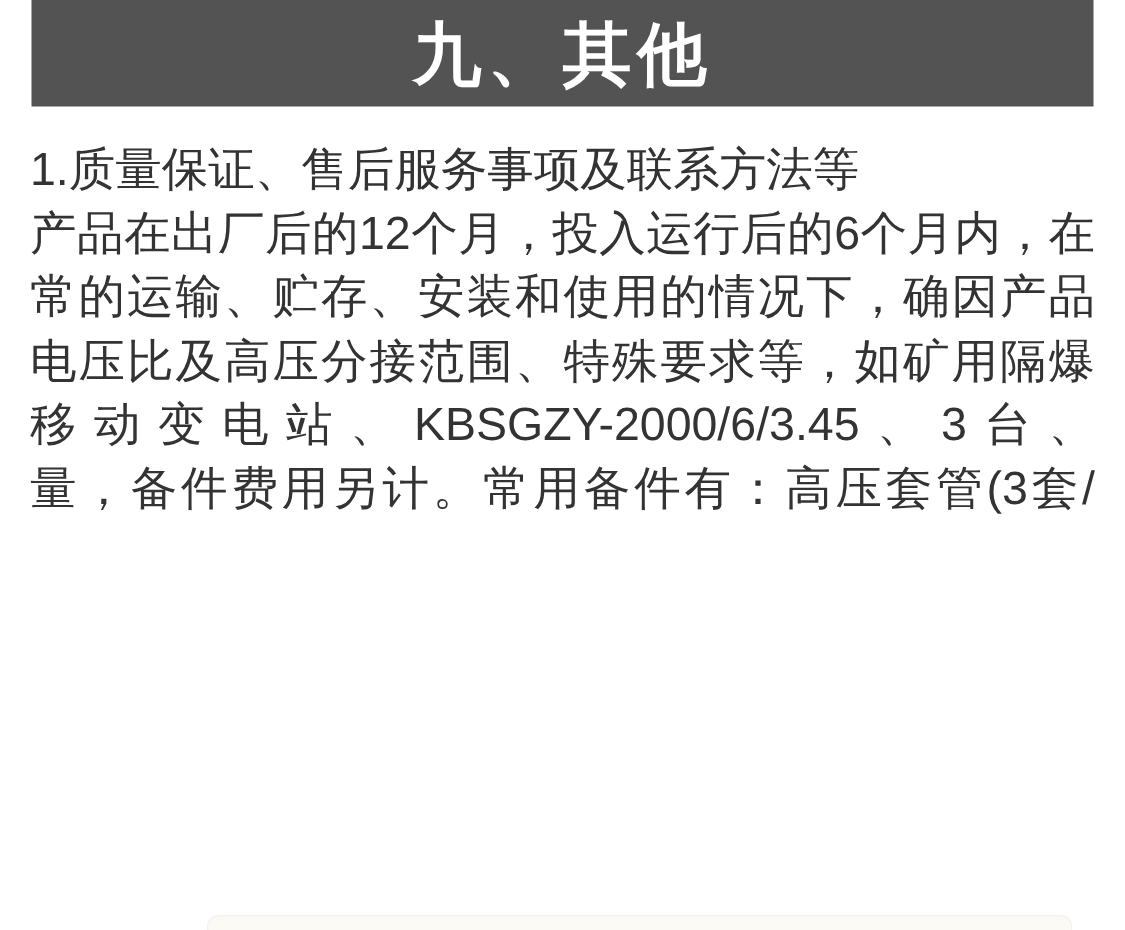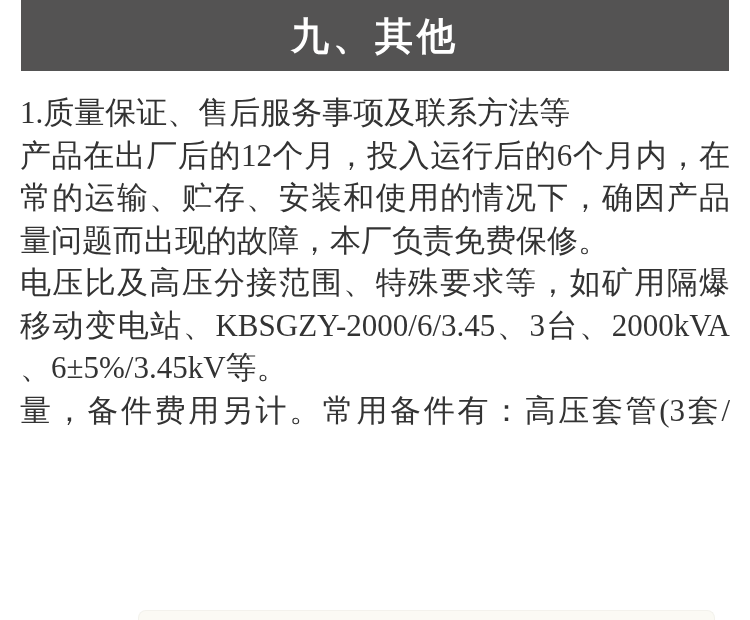--- a/index.html
+++ b/index.html
@@ -19,32 +19,31 @@
     font-family:"Liberation Sans","DejaVu Sans",sans-serif;
   }
   .banner{
     margin:0 auto;
     width:708px;height:71px;
     background:var(--banner-bg);
     display:flex;align-items:center;justify-content:center;
   }
   .banner-title{
     color:var(--banner-text);
-    font-size:38px;
+    font-size:46px;
     font-weight:bold;
     letter-spacing:4px;
     margin:0;
     line-height:1;
   }
   .doc-body{
     position:absolute;
     left:20px;top:92px;
     width:710px;
     color:var(--body-text);
-    font-family:Liberation Serif, serif;
   }
   .line{
     font-size:31px;
     line-height:42.5px;
     height:42.5px;
     overflow:hidden;
     text-align:left;
     white-space:nowrap;
   }
   .line.just{
@@ -66,20 +65,18 @@
 <body>
 
 <div class="banner">
   <h1 class="banner-title">九、其他</h1>
 </div>
 
 <div class="doc-body">
   <div class="line">1.质量保证、售后服务事项及联系方法等</div>
   <div class="line just">产品在出厂后的12个月，投入运行后的6个月内，在正</div>
   <div class="line just">常的运输、贮存、安装和使用的情况下，确因产品质</div>
-  <div class="line">量问题而出现的故障，本厂负责免费保修。</div>
   <div class="line just">电压比及高压分接范围、特殊要求等，如矿用隔爆型</div>
   <div class="line just">移动变电站、KBSGZY-2000/6/3.45、3台、2000kVA</div>
-  <div class="line">、6±5%/3.45kV等。</div>
   <div class="line just">量，备件费用另计。常用备件有：高压套管(3套/台)、</div>
 </div>
 
 <div class="next-strip"></div>
 
 </body></html>

